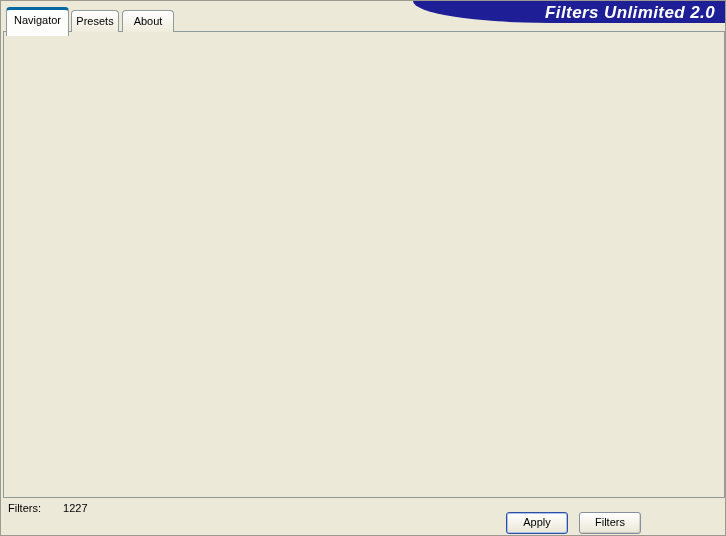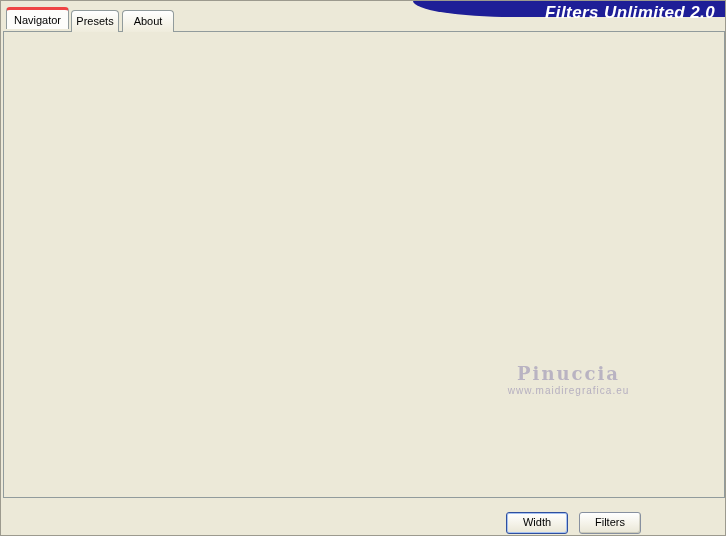--- a/index.html
+++ b/index.html
@@ -7,41 +7,41 @@
     position:relative; width:726px; height:536px;
     background:#ECE9D8;
     border:1px solid #9c9a8e; box-sizing:border-box;
     font-family:"Liberation Sans", sans-serif;
     font-size:11px; color:#000;
     overflow:hidden;
   }
 
   
   .banner{
-    position:absolute; left:412px; top:0; width:314px; height:16px;
+    position:absolute; left:412px; top:0; width:314px; height:22px;
     background:#1E1E97;
     border-bottom-left-radius:150px 24px;
     text-align:right;
   }
   .banner .title{
     display:inline-block; padding-right:12px; line-height:23px;
     color:#fff; font-size:17px; font-weight:bold; font-style:italic;
     letter-spacing:.4px;
   }
 
   
   .tab{
     position:absolute; box-sizing:border-box;
     border:1px solid #919B9C; border-bottom:none;
     border-radius:4px 4px 0 0;
     text-align:center; cursor:default; z-index:3;
   }
   .tab-active{
-    left:5px; top:6px; width:63px; height:22px;
-    background:#FDFDFB; border-top:3px solid #ef4444;
+    left:5px; top:6px; width:63px; height:29px;
+    background:#FDFDFB; border-top:3px solid #0369a1;
     line-height:21px;
   }
   .tab-idle{
     top:9px; height:22px; line-height:21px;
     background:linear-gradient(#FFFFFF,#EFECDC);
   }
   #tab-presets{ left:70px; width:48px; }
   #tab-about{ left:121px; width:52px; }
 
   
@@ -309,35 +309,35 @@
         <span class="param-label">Blue</span>
         <span class="param-value">255</span>
       </div>
         <div class="param-row">
         <span class="param-label">Transparency</span>
         <span class="param-value">255</span>
       </div>
       </div>
   </div>
 
-  <div class="watermark">
-    <div class="wm1">Pinuccia</div>
-    <div class="wm2">www.maidiregrafica.eu</div>
-  </div>
 
   <div class="actionbar">
     <div class="act-divider"></div>
     <span class="act" id="act-database"><span></span><span class="u">D</span><span>atabase</span></span>
     <span class="act" id="act-import"><span>I</span><span class="u">m</span><span>port...</span></span>
     <span class="act" id="act-filterinfo"><span>Filter </span><span class="u">I</span><span>nfo...</span></span>
     <span class="act" id="act-editor"><span></span><span class="u">E</span><span>ditor...</span></span>
     <span class="act" id="act-randomize">Randomize</span>
     <span class="act" id="act-reset">Reset</span>
   </div>
 
   <div class="status">
-  </div>
-
-  <div class="btn btn-default" id="btn-apply">Width</div>
+    <div>
+      <span class="col-label">Filters:</span>
+      <span>1227</span>
+    </div>
+  </div>
+
+  <div class="btn btn-default" id="btn-apply">Apply</div>
   <div class="btn" id="btn-cancel">Filters</div>
   <div class="btn" id="btn-help">Help</div>
 
 </div>
 
 </body></html>

